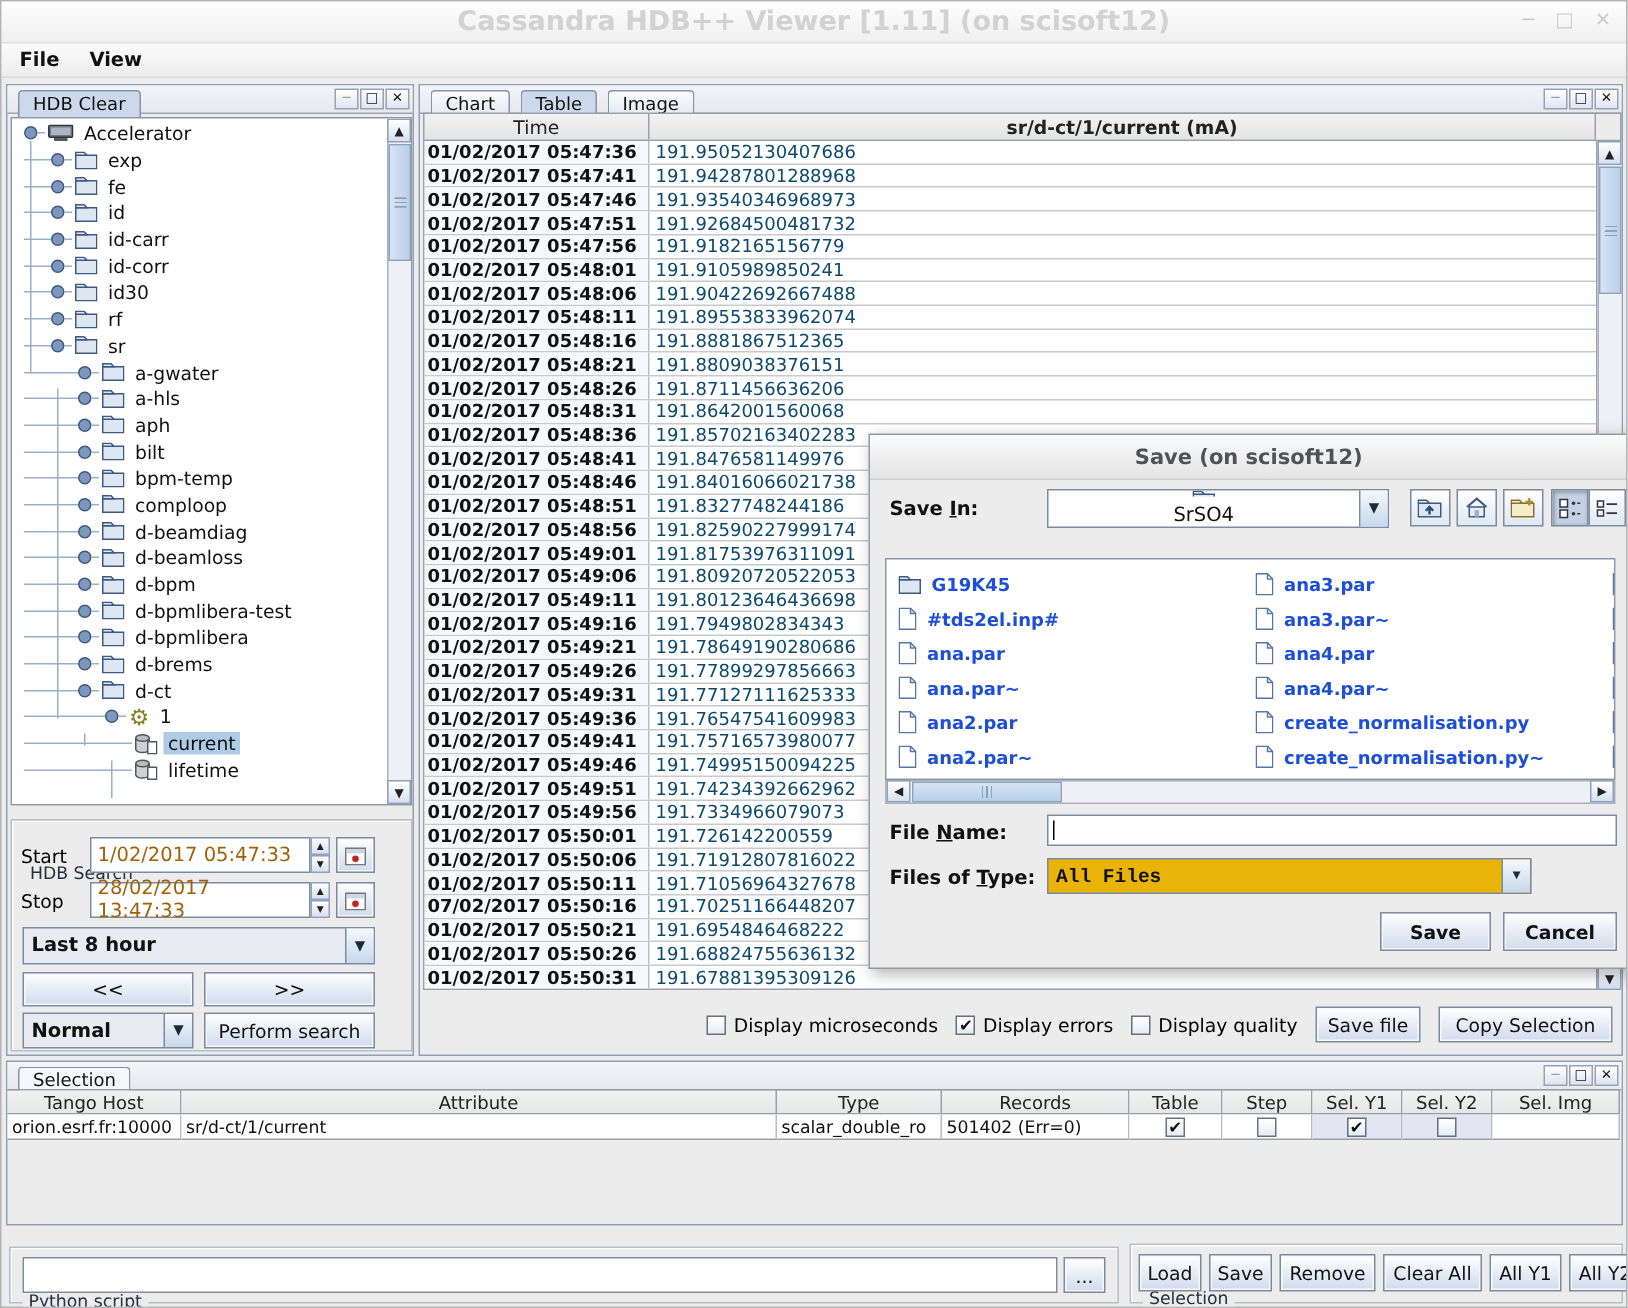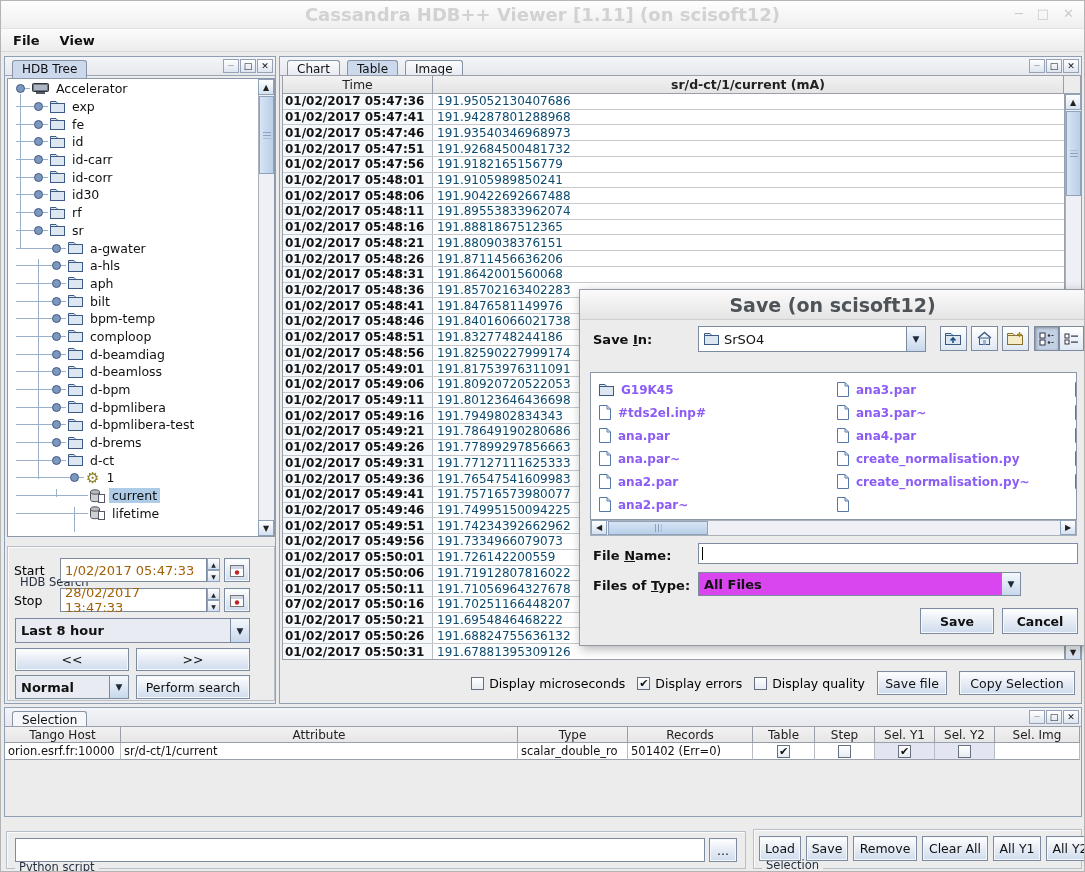--- a/index.html
+++ b/index.html
@@ -91,26 +91,26 @@
   .sel-head div { height:17px; background:linear-gradient(#f2f2f2,#e6e6e6); border-right:1px solid #9aa0aa; border-top:1px solid #9aa0aa; border-bottom:1px solid #9aa0aa;
                   display:flex; align-items:center; justify-content:center; font-size:12px; color:#222; flex:none; }
   .sel-row div { height:17px; background:#fff; border-right:1px solid #b8bdc4; border-bottom:1px solid #9aa0aa;
                  display:flex; align-items:center; font-size:11.5px; padding-left:3px; color:#111; flex:none; overflow:hidden; }
   .sel-row div.center { justify-content:center; padding-left:0; }
   .sel-row div.lav { background:#e3e5f3; }
 
   
   .dialog { position:absolute; left:578px; top:288px; width:507px; height:357px; background:#ececec;
             border:1px solid #949aa4; box-shadow:2px 3px 10px rgba(0,0,0,.3); z-index:50; }
-  .dlg-title { height:30px; display:flex; align-items:center; justify-content:center; font-size:19px; font-weight:bold;
+  .dlg-title { height:30px; display:flex; align-items:center; justify-content:center; font-size:14px; font-weight:bold;
                color:#4e5358; background:linear-gradient(#fbfbfb,#e4e4e4); border-bottom:1px solid #cfcfcf; }
   .dlg-label { position:absolute; font-size:13px; font-weight:bold; color:#111; }
   .flist { position:absolute; left:10px; top:82px; width:487px; height:148px; background:#fff; border:1px solid #8c98a8;
            display:flex; flex-direction:column; flex-wrap:wrap; padding:5px 0 0 8px; overflow:hidden; align-content:flex-start; }
-  .fitem { width:238px; height:23px; display:flex; align-items:center; gap:7px; font-size:12px; font-weight:bold; color:#8b5cf6; flex:none; }
+  .fitem { width:238px; height:23px; display:flex; align-items:center; gap:7px; font-size:12px; font-weight:bold; color:#1d4ed8; flex:none; }
   .caret { position:absolute; left:3px; top:3px; width:1px; height:13px; background:#000; }
 </style>
 </head>
 <body>
 
 <div class="window">
 
   <div class="titlebar">
     <span class="title">Cassandra HDB++ Viewer [1.11] (on scisoft12)</span>
     <span class="win-controls">
@@ -120,21 +120,21 @@
     </span>
   </div>
 
   <div class="menubar" id="menubar">
       <span class="menu-item">File</span>
       <span class="menu-item">View</span>
     </div>
 
   <div class="iframe" style="left:3px; top:55px; width:272px; height:648px;">
     <div class="frame-header">
-      <span class="tab sel">HDB Tree</span>
+      <span class="tab sel">HDB Clear</span>
       <span class="frame-controls">
         <span class="fc dim">─</span>
         <span class="fc">□</span>
         <span class="fc">✕</span>
       </span>
     </div>
 
     <div class="treebox">
       <div class="tree-rows" id="tree-rows">
           <div class="trow">
@@ -374,34 +374,34 @@
             <span class="tr-dash" style="width:26px; max-width:none;"></span>
             <span class="tr-dash"></span>
             <span class="tr-knob"></span>
             <span class="tr-dash2"></span>
             <span class="tr-icon">
               <svg width="15" height="12">
                 <rect x="0.5" y="2.5" width="14" height="9" fill="#dde7f2" stroke="#3d5a85"></rect>
                 <path d="M0.5 2.5 L0.5 0.5 L6 0.5 L8 2.5 Z" fill="#dde7f2" stroke="#3d5a85"></path>
               </svg>
             </span>
+            <span class="tr-label">d-bpmlibera-test</span>
+          </div>
+          <div class="trow">
+            <span class="tr-dash" style="width:26px; max-width:none;"></span>
+            <span class="tr-dash"></span>
+            <span class="tr-knob"></span>
+            <span class="tr-dash2"></span>
+            <span class="tr-icon">
+              <svg width="15" height="12">
+                <rect x="0.5" y="2.5" width="14" height="9" fill="#dde7f2" stroke="#3d5a85"></rect>
+                <path d="M0.5 2.5 L0.5 0.5 L6 0.5 L8 2.5 Z" fill="#dde7f2" stroke="#3d5a85"></path>
+              </svg>
+            </span>
             <span class="tr-label">d-bpmlibera</span>
-          </div>
-          <div class="trow">
-            <span class="tr-dash" style="width:26px; max-width:none;"></span>
-            <span class="tr-dash"></span>
-            <span class="tr-knob"></span>
-            <span class="tr-dash2"></span>
-            <span class="tr-icon">
-              <svg width="15" height="12">
-                <rect x="0.5" y="2.5" width="14" height="9" fill="#dde7f2" stroke="#3d5a85"></rect>
-                <path d="M0.5 2.5 L0.5 0.5 L6 0.5 L8 2.5 Z" fill="#dde7f2" stroke="#3d5a85"></path>
-              </svg>
-            </span>
-            <span class="tr-label">d-bpmlibera-test</span>
           </div>
           <div class="trow">
             <span class="tr-dash" style="width:26px; max-width:none;"></span>
             <span class="tr-dash"></span>
             <span class="tr-knob"></span>
             <span class="tr-dash2"></span>
             <span class="tr-icon">
               <svg width="15" height="12">
                 <rect x="0.5" y="2.5" width="14" height="9" fill="#dde7f2" stroke="#3d5a85"></rect>
                 <path d="M0.5 2.5 L0.5 0.5 L6 0.5 L8 2.5 Z" fill="#dde7f2" stroke="#3d5a85"></path>
@@ -760,21 +760,21 @@
         <div class="btn" style="position:static; width:48px; height:25px;">All Y1</div>
         <div class="btn" style="position:static; width:48px; height:25px;">All Y2</div>
       </div>
   </div>
 
   <div class="dialog">
     <div class="dlg-title">Save (on scisoft12)</div>
 
     <span class="dlg-label" style="left:13px; top:42px;">Save <u>I</u>n:</span>
     <div class="combo" style="left:118px; top:36px; width:228px; height:26px;">
-      <span class="txt" style="font-weight:normal; gap:5px;">
+      <span class="txt" style="font-weight:normal; gap:5px;flex-direction:column;">
         <svg width="15" height="12">
             <rect x="0.5" y="2.5" width="14" height="9" fill="#dde7f2" stroke="#3d5a85"></rect>
             <path d="M0.5 2.5 L0.5 0.5 L6 0.5 L8 2.5 Z" fill="#dde7f2" stroke="#3d5a85"></path>
           </svg>
         <span>SrSO4</span>
       </span>
       <span class="arr">▼</span>
     </div>
 
     <div class="icon-btn" style="left:360px; top:36px;">
@@ -879,20 +879,27 @@
             <path d="M0.5 0.5 H8 L11.5 4 V14.5 H0.5 Z" fill="#fff" stroke="#5578a8"></path>
             <path d="M8 0.5 V4 H11.5" fill="none" stroke="#5578a8"></path>
           </svg>
           <span>ana4.par</span>
         </div>
         <div class="fitem">
           <svg width="12" height="15">
             <path d="M0.5 0.5 H8 L11.5 4 V14.5 H0.5 Z" fill="#fff" stroke="#5578a8"></path>
             <path d="M8 0.5 V4 H11.5" fill="none" stroke="#5578a8"></path>
           </svg>
+          <span>ana4.par~</span>
+        </div>
+        <div class="fitem">
+          <svg width="12" height="15">
+            <path d="M0.5 0.5 H8 L11.5 4 V14.5 H0.5 Z" fill="#fff" stroke="#5578a8"></path>
+            <path d="M8 0.5 V4 H11.5" fill="none" stroke="#5578a8"></path>
+          </svg>
           <span>create_normalisation.py</span>
         </div>
         <div class="fitem">
           <svg width="12" height="15">
             <path d="M0.5 0.5 H8 L11.5 4 V14.5 H0.5 Z" fill="#fff" stroke="#5578a8"></path>
             <path d="M8 0.5 V4 H11.5" fill="none" stroke="#5578a8"></path>
           </svg>
           <span>create_normalisation.py~</span>
         </div>
         <div class="fitem">
@@ -941,21 +948,21 @@
       <div class="sb-btn" style="right:0; top:-1px; height:15px;">▶</div>
     </div>
 
     <span class="dlg-label" style="left:13px; top:258px;">File <u>N</u>ame:</span>
     <div class="field" style="left:118px; top:253px; width:380px; height:21px;">
       <span class="caret"></span>
       <span></span>
     </div>
 
     <span class="dlg-label" style="left:13px; top:288px;">Files of <u>T</u>ype:</span>
-    <div class="combo" style="left:118px; top:282px; width:323px; height:24px; background:#d946ef;">
+    <div class="combo" style="left:118px; top:282px; width:323px; height:24px; background:#eab308;font-family:Liberation Mono, monospace;">
       <span class="txt">All Files</span>
       <span class="arr">▼</span>
     </div>
 
     <div class="btn bold" style="left:340px; top:318px; width:74px; height:26px;">Save</div>
     <div class="btn bold" style="left:422px; top:318px; width:76px; height:26px;">Cancel</div>
   </div>
 
 </div>
 

